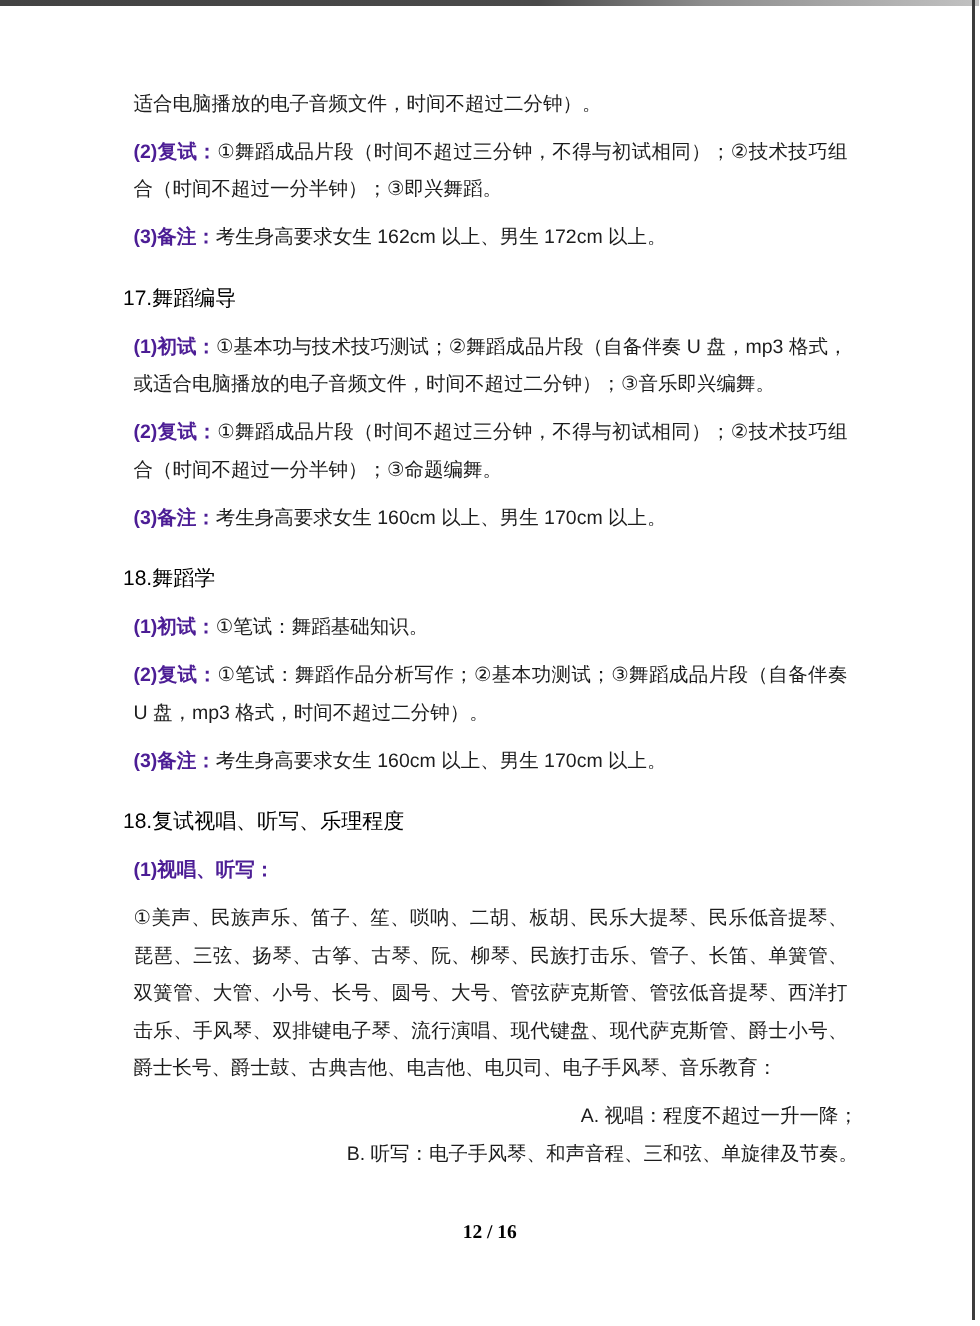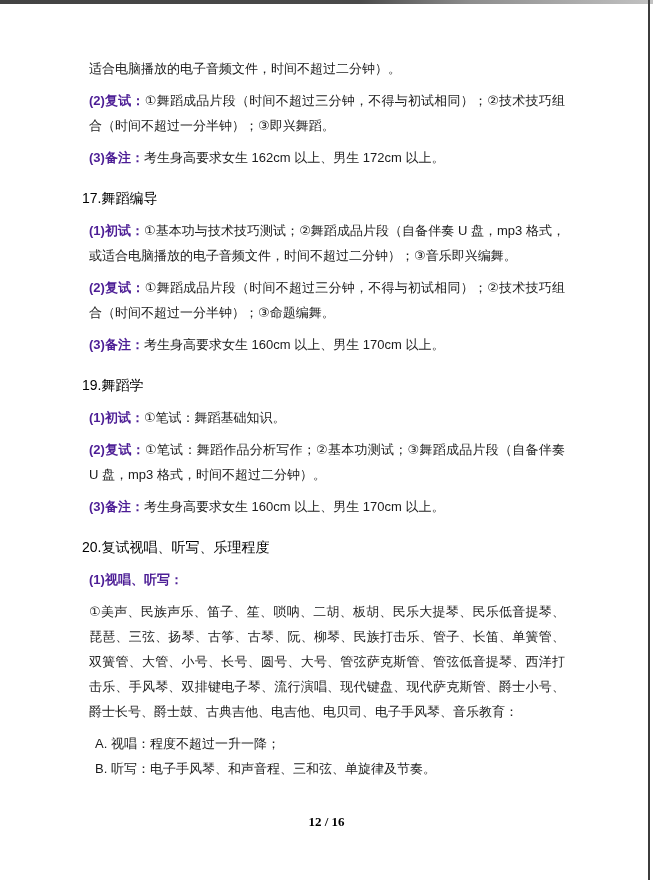--- a/index.html
+++ b/index.html
@@ -50,21 +50,21 @@
   .heading {
     margin: 0;
     margin-top: 16px;
     font-size: 14px;
     font-weight: 400;
     color: #000000;
   }
   .sub {
     margin: 0;
     padding-left: 13px;
-    text-align: left;
+    text-align: right;
     color: #1c1c1c;
   }
   .footer {
     position: absolute;
     top: 812px;
     left: 0;
     width: 653px;
     text-align: center;
   }
   .pagenum {
@@ -82,25 +82,25 @@
   <div class="scan-edge-right"></div>
 
   <div class="content" id="doc-content">
       <div class="para">适合电脑播放的电子音频文件，时间不超过二分钟）。</div>
       <div class="para"><span class="label">(2)复试：</span>①舞蹈成品片段（时间不超过三分钟，不得与初试相同）；②技术技巧组合（时间不超过一分半钟）；③即兴舞蹈。</div>
       <div class="para"><span class="label">(3)备注：</span>考生身高要求女生 162cm 以上、男生 172cm 以上。</div>
       <div class="heading">17.舞蹈编导</div>
       <div class="para"><span class="label">(1)初试：</span>①基本功与技术技巧测试；②舞蹈成品片段（自备伴奏 U 盘，mp3 格式，或适合电脑播放的电子音频文件，时间不超过二分钟）；③音乐即兴编舞。</div>
       <div class="para"><span class="label">(2)复试：</span>①舞蹈成品片段（时间不超过三分钟，不得与初试相同）；②技术技巧组合（时间不超过一分半钟）；③命题编舞。</div>
       <div class="para"><span class="label">(3)备注：</span>考生身高要求女生 160cm 以上、男生 170cm 以上。</div>
-      <div class="heading">19.舞蹈学</div>
+      <div class="heading">18.舞蹈学</div>
       <div class="para"><span class="label">(1)初试：</span>①笔试：舞蹈基础知识。</div>
       <div class="para"><span class="label">(2)复试：</span>①笔试：舞蹈作品分析写作；②基本功测试；③舞蹈成品片段（自备伴奏 U 盘，mp3 格式，时间不超过二分钟）。</div>
       <div class="para"><span class="label">(3)备注：</span>考生身高要求女生 160cm 以上、男生 170cm 以上。</div>
-      <div class="heading">20.复试视唱、听写、乐理程度</div>
+      <div class="heading">18.复试视唱、听写、乐理程度</div>
       <div class="para"><span class="label">(1)视唱、听写：</span></div>
       <div class="para">①美声、民族声乐、笛子、笙、唢呐、二胡、板胡、民乐大提琴、民乐低音提琴、琵琶、三弦、扬琴、古筝、古琴、阮、柳琴、民族打击乐、管子、长笛、单簧管、双簧管、大管、小号、长号、圆号、大号、管弦萨克斯管、管弦低音提琴、西洋打击乐、手风琴、双排键电子琴、流行演唱、现代键盘、现代萨克斯管、爵士小号、爵士长号、爵士鼓、古典吉他、电吉他、电贝司、电子手风琴、音乐教育：</div>
       <div class="sub">A. 视唱：程度不超过一升一降；</div>
       <div class="sub">B. 听写：电子手风琴、和声音程、三和弦、单旋律及节奏。</div>
     </div>
 
   <div class="footer">
     <span class="pagenum">12 / 16</span>
   </div>
 </div>

